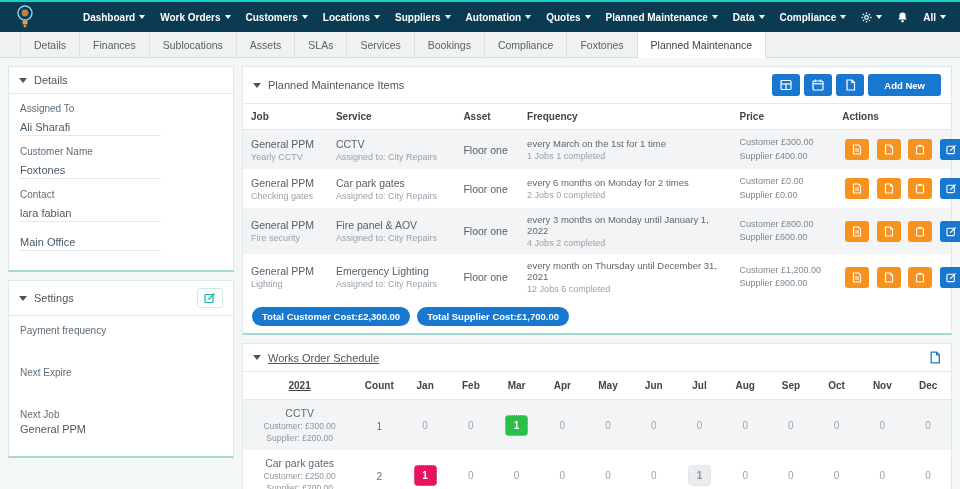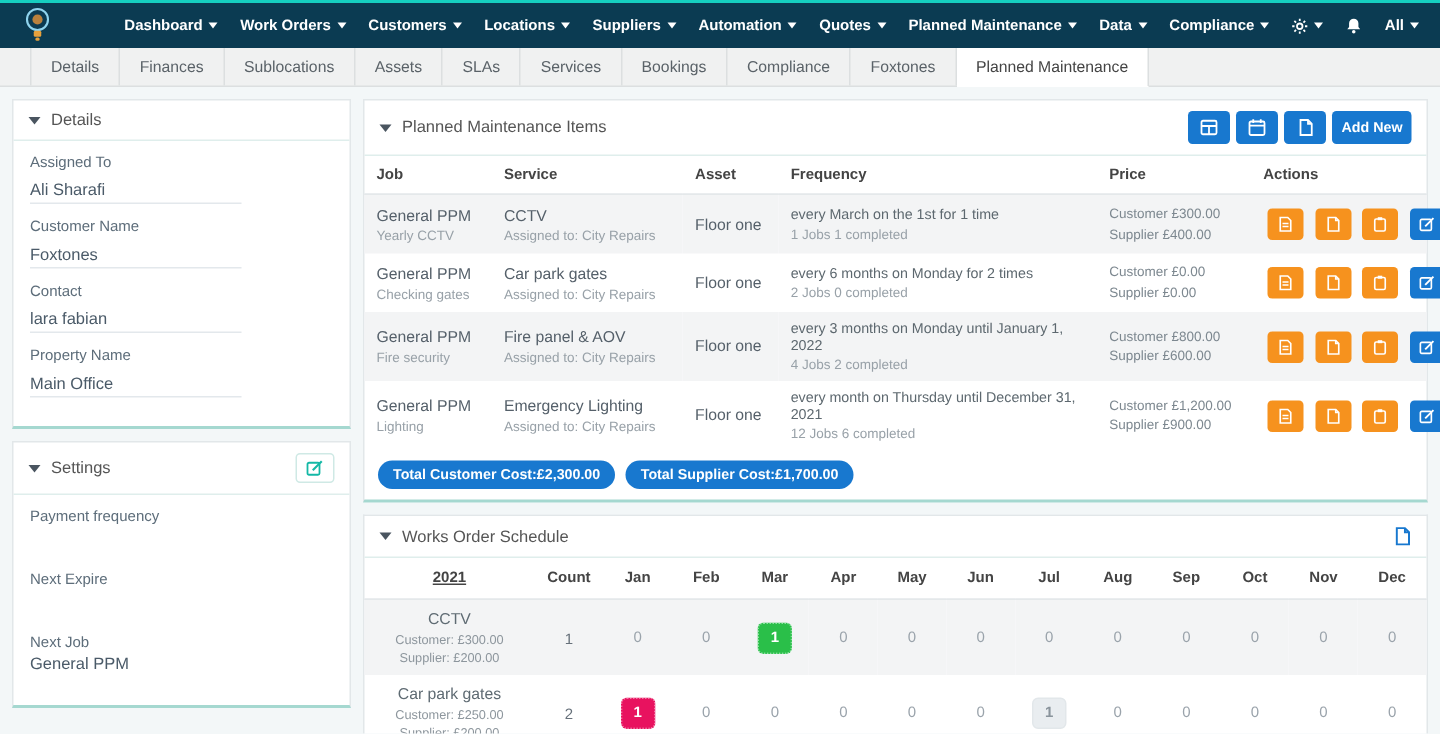--- a/index.html
+++ b/index.html
@@ -44,21 +44,21 @@
   .fvalue.noline { border-bottom:none; }
   .settings-head { justify-content:space-between; }
   .editbtn { width:26px; height:20px; background:#fff; border:1px solid #cfe9e5; border-radius:3px;
     display:inline-flex; align-items:center; justify-content:center; cursor:pointer; }
 
   
   .pm-head { justify-content:flex-start; }
   .pm-tools { margin-left:auto; display:flex; gap:4px; }
   .tbtn { height:22px; min-width:28px; background:#1878cf; border:none; border-radius:3px;
     display:inline-flex; align-items:center; justify-content:center; cursor:pointer; }
-  .tbtn.addnew { padding:0 6px; color:#fff; font-size:9.5px; font-weight:bold; }
+  .tbtn.addnew { padding:0 16px; color:#fff; font-size:9.5px; font-weight:bold; }
 
   table.grid { width:100%; border-collapse:collapse; table-layout:fixed; }
   .grid th { font-size:10px; color:#444; text-align:left; padding:7px 8px;
     border-bottom:1px solid #e4e8ea; font-weight:bold; }
   .grid td { padding:6px 8px; vertical-align:middle; }
   .grid tbody tr:nth-child(odd) { background:#f3f4f5; }
   .cell-main { font-size:10.5px; color:#55606a; }
   .cell-sub { font-size:9px; color:#98a1a8; margin-top:2px; }
   .freq-main { font-size:9.5px; color:#5d686f; }
   .price-line { font-size:9px; color:#7d8890; line-height:1.5; }
@@ -66,21 +66,21 @@
     display:inline-flex; align-items:center; justify-content:center; cursor:pointer; }
   .abtn.orange { background:#f6921e; }
   .abtn.blue { background:#1878cf; }
   td.actions { text-align:right; white-space:nowrap; }
 
   .totals { display:flex; gap:7px; padding:7px 9px; }
   .total-badge { background:#1878cf; color:#fff; font-size:9.5px; font-weight:bold;
     padding:4px 10px; border-radius:10px; }
 
   
-  .sched-head { justify-content:flex-start; }
+  .sched-head { justify-content:flex-start;text-decoration:underline; }
   .sched-pdf { margin-left:auto; display:inline-flex; cursor:pointer; }
   table.sched { width:100%; border-collapse:collapse; table-layout:fixed; }
   .sched th { font-size:10px; color:#444; font-weight:bold; padding:8px 2px; text-align:center;
     border-bottom:1px solid #e4e8ea; }
   .sched th.lbl { width:16%;text-decoration:underline; }
   .sched th.cnt { width:6.5%; }
   .sched td { padding:7px 2px; text-align:center; vertical-align:middle; }
   .sched tbody tr:nth-child(odd) { background:#f3f4f5; }
   .sname { font-size:10.5px; color:#5f6b73; }
   .scost { font-size:8.5px; color:#8d969d; margin-top:2px; }
@@ -205,21 +205,20 @@
         </div>
         <div class="field">
           <div class="flabel">Customer Name</div>
           <div class="fvalue">Foxtones</div>
         </div>
         <div class="field">
           <div class="flabel">Contact</div>
           <div class="fvalue">lara fabian</div>
         </div>
         <div class="field">
-          <div class="flabel">Property Name</div>
           <div class="fvalue">Main Office</div>
         </div>
       </div>
     </section>
 
     <section class="card">
       <div class="card-head settings-head">
         <span style="display:inline-flex;align-items:center;gap:7px;">
           <i class="tri"></i>
           <span>Settings</span>

